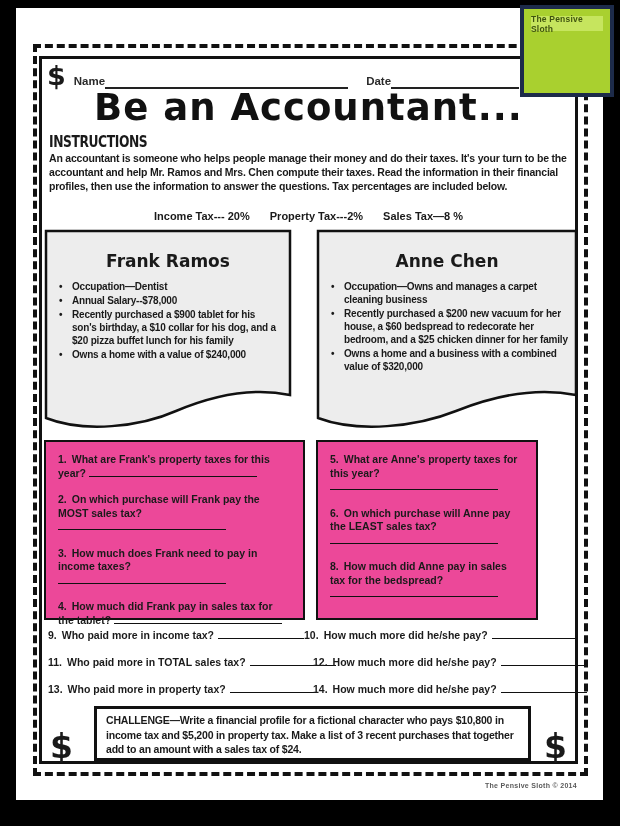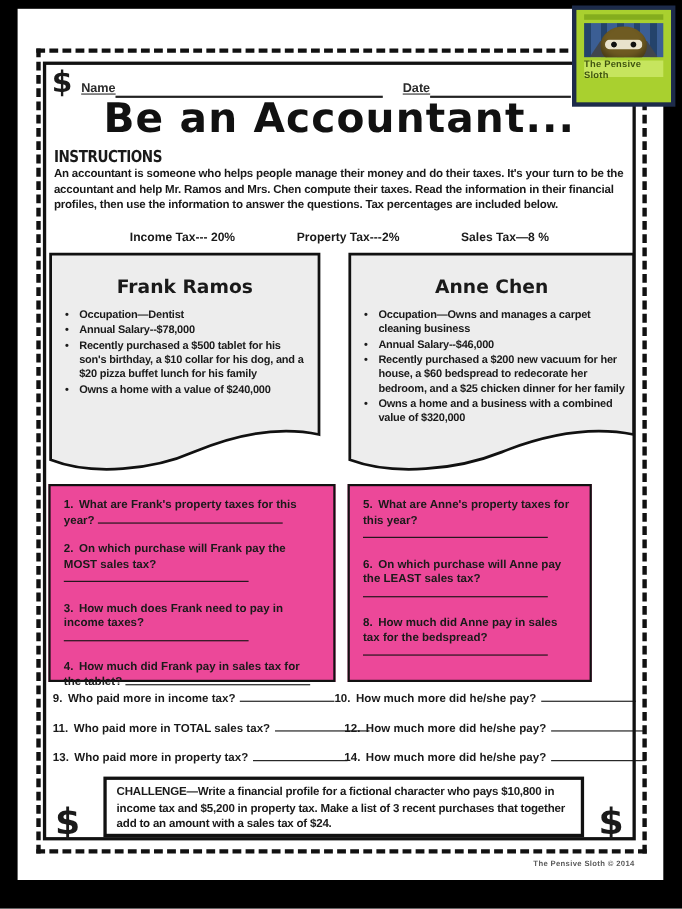--- a/index.html
+++ b/index.html
@@ -25,21 +25,21 @@
   }
   
   .name-row {
     position:absolute; left:5px; top:2px; right:10px;
     display:flex; align-items:flex-end; height:28px;
   }
   .dollar-lg {
     font-family:"DejaVu Sans", sans-serif; font-weight:bold;
     font-size:27px; line-height:26px; margin-right:8px;
   }
-  .field-label { font-size:11.5px; font-weight:bold; color:#2a2a2a; padding-bottom:2px;text-decoration:underline; }
+  .field-label { font-size:11.5px; font-weight:bold; color:#2a2a2a; padding-bottom:2px; }
   .write-line { border-bottom:2px solid #222; height:14px; display:inline-block; }
   .line-name { width:243px; margin-right:18px; }
   .line-date { width:128px; }
   .title {
     position:absolute; top:27px; left:0; width:100%;
     text-align:center;
     font-family:"DejaVu Sans", sans-serif; font-weight:bold;
     font-size:37px; letter-spacing:1px; color:#111;
   }
   .instr-head {
@@ -47,21 +47,21 @@
     font-family:"DejaVu Sans", sans-serif; font-weight:bold;
     font-size:15px; letter-spacing:-0.5px;
     transform:scaleX(0.82); transform-origin:left center;
   }
   .instr-body {
     position:absolute; left:7px; top:93px; width:524px;
     font-size:10.5px; font-weight:bold; line-height:13.8px; letter-spacing:-0.2px;
   }
   .tax-row {
     position:absolute; left:0; top:151px; width:100%;
-    display:flex; justify-content:center; gap:56px;
+    display:flex; justify-content:center; gap:20px;
     font-size:11px; font-weight:bold;
   }
   
   .profile-card { position:absolute; top:170px; }
   .profile-left  { left:2px;  width:248px; height:206px; }
   .profile-right { left:274px; width:262px; height:206px;padding-left:34px; }
   .profile-card svg { position:absolute; left:0; top:0; }
   .profile-content { position:absolute; left:10px; top:5px; right:10px; }
   .profile-name {
     text-align:center;
@@ -118,21 +118,21 @@
     position:absolute; right:26px; top:774px;
     font-size:7px; font-weight:bold; color:#5a5a5a; letter-spacing:0.3px;
   }
   
   .logo {
     position:absolute; left:520px; top:5px; width:94px; height:92px;
     background:#1d2b4a; padding:4px;
   }
   .logo-inner {
     width:100%; height:100%; background:#a9d02f;
-    padding:4px 7px 23px 7px; display:flex; flex-direction:column;
+    padding:4px 7px 9px 7px; display:flex; flex-direction:row;
   }
   .logo-topstrip { height:5px; background:#84ad1d; margin-bottom:3px; }
   .logo-pic {
     flex:1; position:relative; overflow:hidden;
     background:repeating-linear-gradient(90deg,#24436b 0 6px,#3b5e94 6px 15px);
   }
   .sloth-head {
     position:absolute; left:50%; top:3px; transform:translateX(-50%);
     width:42px; height:34px; border-radius:50% 50% 46% 46%;
     background:#6f5b22;
@@ -195,35 +195,34 @@
 
     <div class="profile-card profile-left">
       <svg width="248" height="206" viewBox="0 0 248 206">
         <path d="M2,2 L246,2 L246,166 C 208,158 170,166 132,182 C 96,198 40,204 2,189 Z" fill="#ededed" stroke="#111" stroke-width="2.5"></path>
       </svg>
       <div class="profile-content">
         <div class="profile-name">Frank Ramos</div>
         <ul class="bullets">
           <li>Occupation—Dentist</li>
           <li>Annual Salary--$78,000</li>
-          <li>Recently purchased a $500 tablet for his son's birthday, a $10 collar for his dog,  and a $20 pizza buffet lunch for his family</li>
+          <li>Recently purchased a $900 tablet for his son's birthday, a $10 collar for his dog,  and a $20 pizza buffet lunch for his family</li>
           <li>Owns a home with a value of $240,000</li>
         </ul>
       </div>
     </div>
 
     <div class="profile-card profile-right">
       <svg width="262" height="206" viewBox="0 0 262 206">
         <path d="M2,2 L260,2 L260,166 C 220,158 180,166 140,182 C 100,198 42,204 2,189 Z" fill="#ededed" stroke="#111" stroke-width="2.5"></path>
       </svg>
       <div class="profile-content">
         <div class="profile-name">Anne Chen</div>
         <ul class="bullets">
           <li>Occupation—Owns and manages a carpet cleaning business</li>
-          <li>Annual Salary--$46,000</li>
           <li>Recently purchased a $200 new vacuum for her house, a $60 bedspread to redecorate her bedroom, and a $25 chicken dinner  for her family</li>
           <li>Owns a home and a business with a combined value of $320,000</li>
         </ul>
       </div>
     </div>
 
     <div class="qbox qbox-left">
       <div class="question">
         <span class="q-num">1.</span><span>What are Frank's property taxes for this year?</span>
         <span class="blank qb"></span>

